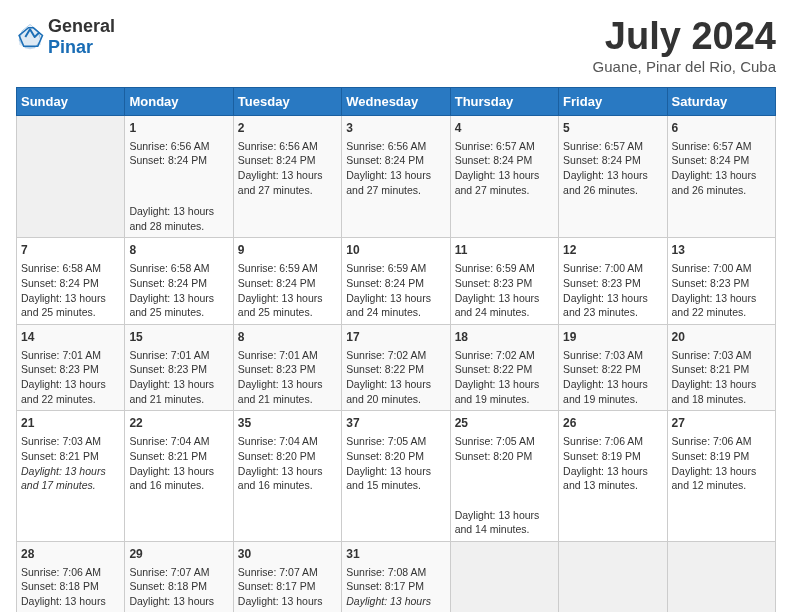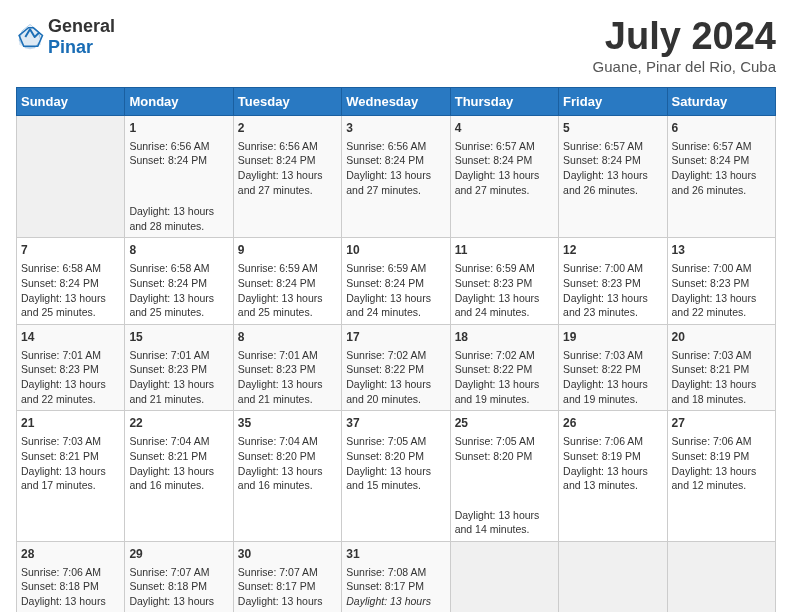--- a/index.html
+++ b/index.html
@@ -247,21 +247,21 @@
           <span style="display: block;">Sunrise: 7:03 AM</span>
           <span style="display: block;">Sunset: 8:21 PM</span>
           <span style="display: block;">Daylight: 13 hours and 18 minutes.</span>
         </td>
       </tr>
       <tr>
         <td>
           <span class="day-number">21</span>
           <span style="display: block;">Sunrise: 7:03 AM</span>
           <span style="display: block;">Sunset: 8:21 PM</span>
-          <span style="display: block;">Daylight: 13 hours and 17 minutes.</span>
+          <span style="display: block; font-style: italic;">Daylight: 13 hours and 17 minutes.</span>
         </td>
         <td>
           <span class="day-number">22</span>
           <span style="display: block;">Sunrise: 7:04 AM</span>
           <span style="display: block;">Sunset: 8:21 PM</span>
           <span style="display: block;">Daylight: 13 hours and 16 minutes.</span>
         </td>
         <td>
           <span class="day-number">35</span>
           <span style="display: block;">Sunrise: 7:04 AM</span>

